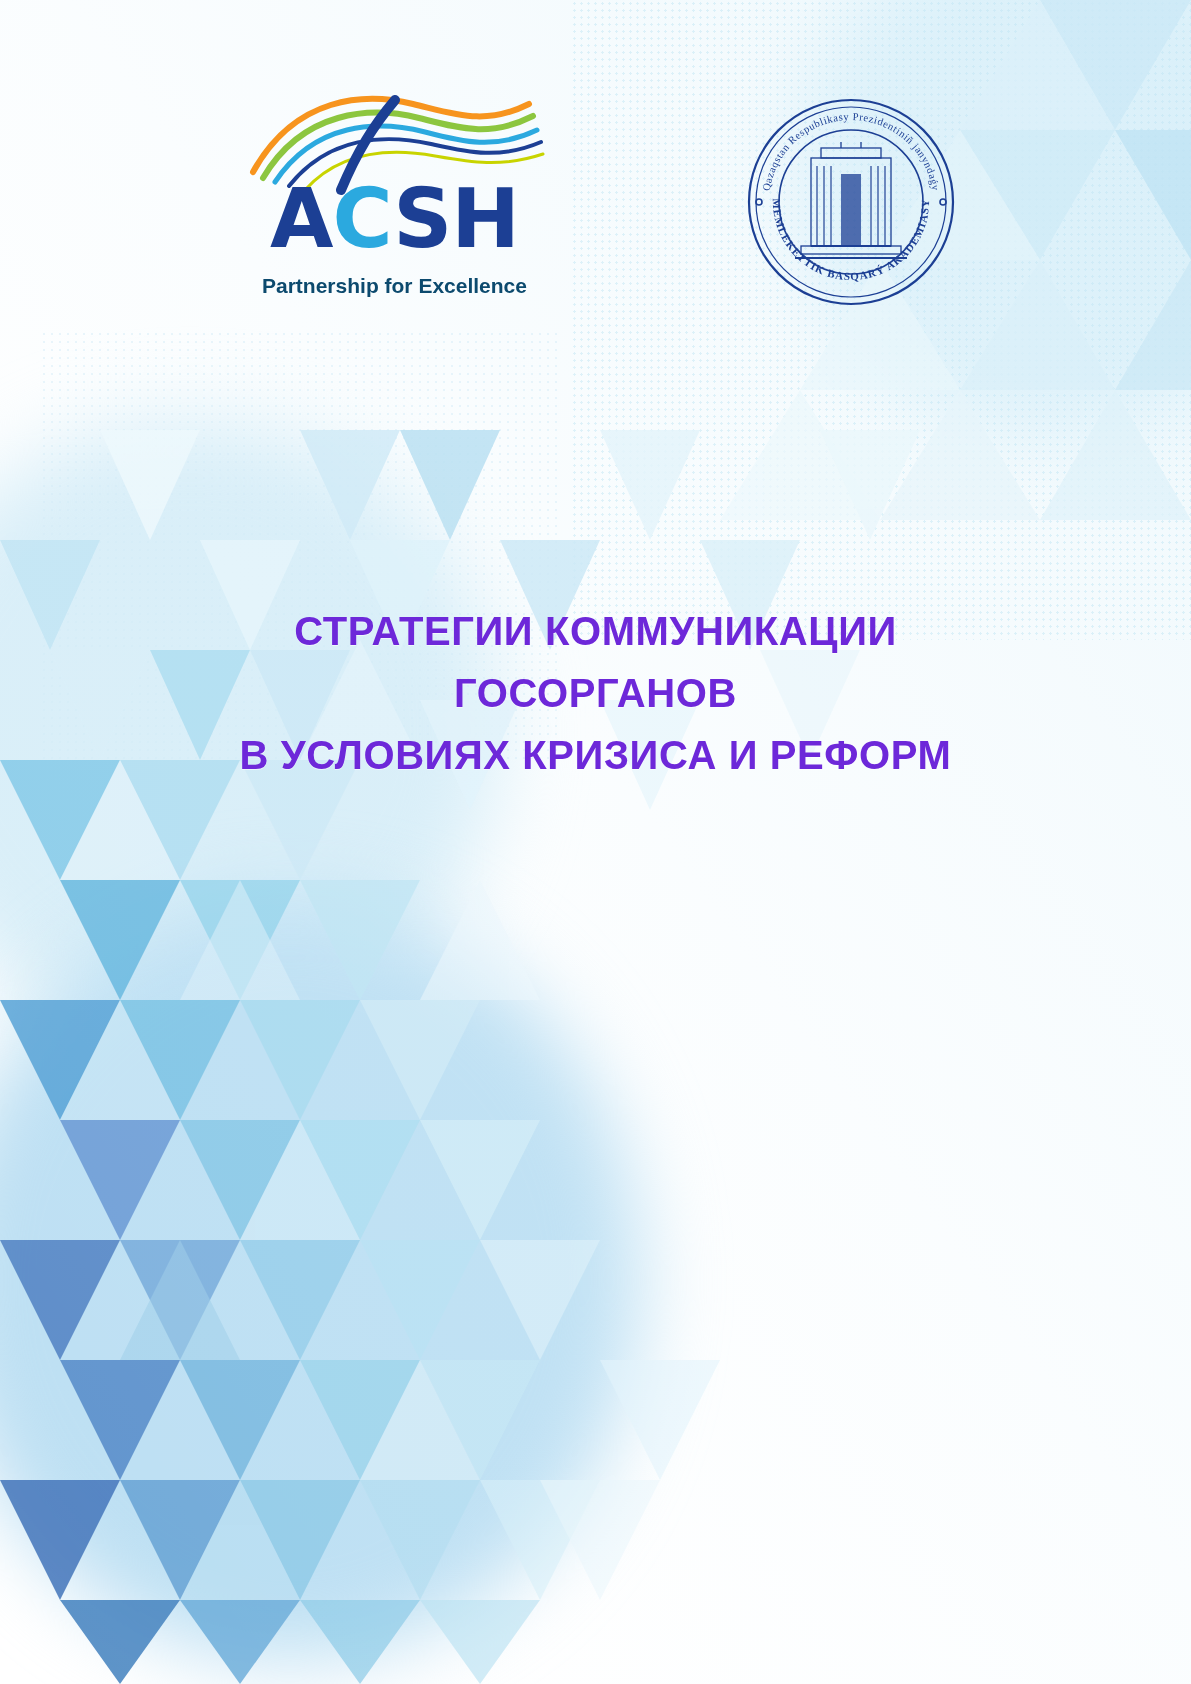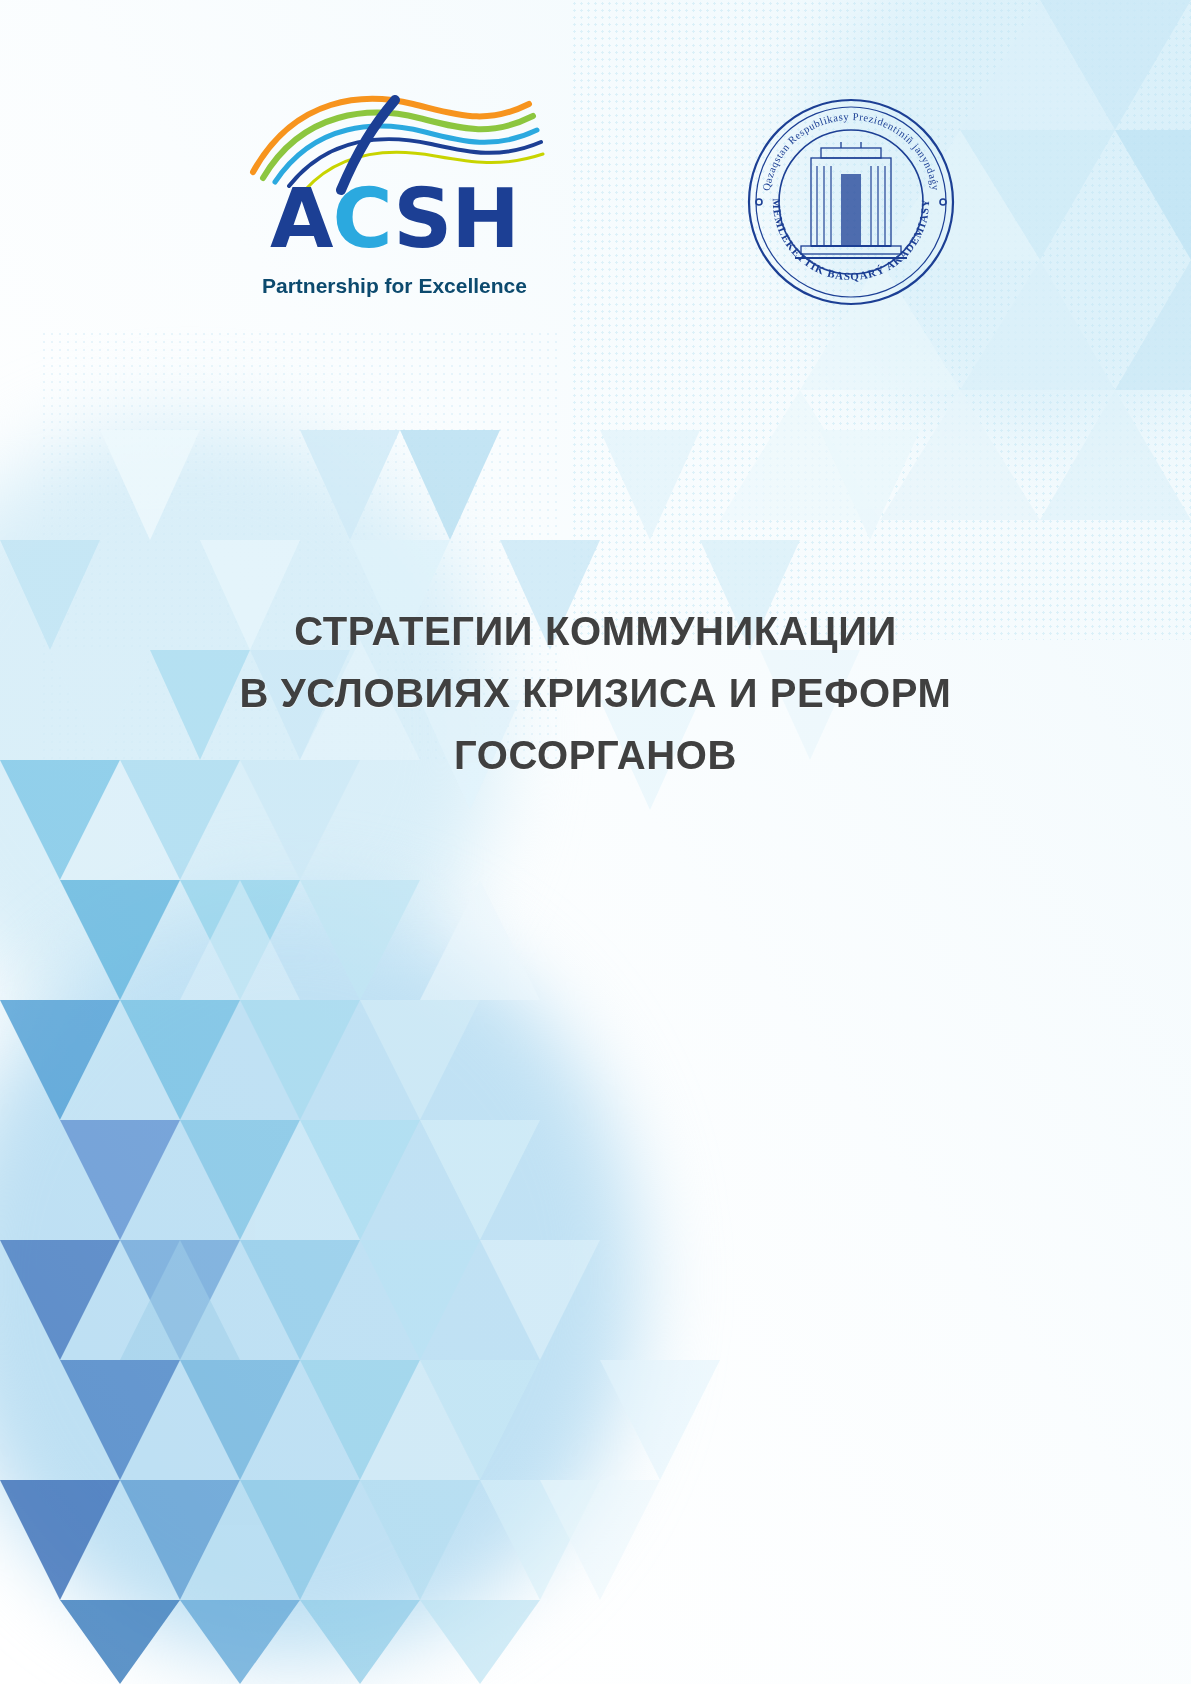--- a/index.html
+++ b/index.html
@@ -111,21 +111,21 @@
     margin-top: 10px;
   }
 
   
   .title-block {
     position: absolute;
     top: 600px;
     left: 0;
     width: 100%;
     text-align: center;
-    color: #404040;
+    color: #6d28d9;
     font-weight: bold;
     font-size: 40px;
     line-height: 1.55;
     letter-spacing: .6px;
     text-shadow: 0 1px 0 rgba(255,255,255,.55);
   }
   .title-block .line { display: block; }
 </style>
 </head>
 <body>
@@ -295,17 +295,17 @@
           <line x1="66" y1="150" x2="146" y2="150" stroke-width="2"></line>
           <rect x="56" y="150" width="100" height="8"></rect>
           <line x1="50" y1="162" x2="162" y2="162" stroke-width="2"></line>
         </g>
       </svg>
     </div>
   </div>
 
   <div class="title-block">
     <span class="line">СТРАТЕГИИ КОММУНИКАЦИИ</span>
+    <span class="line">ГОСОРГАНОВ</span>
     <span class="line">В УСЛОВИЯХ КРИЗИСА И РЕФОРМ</span>
-    <span class="line">ГОСОРГАНОВ</span>
   </div>
 
 </div>
 
 </body></html>

